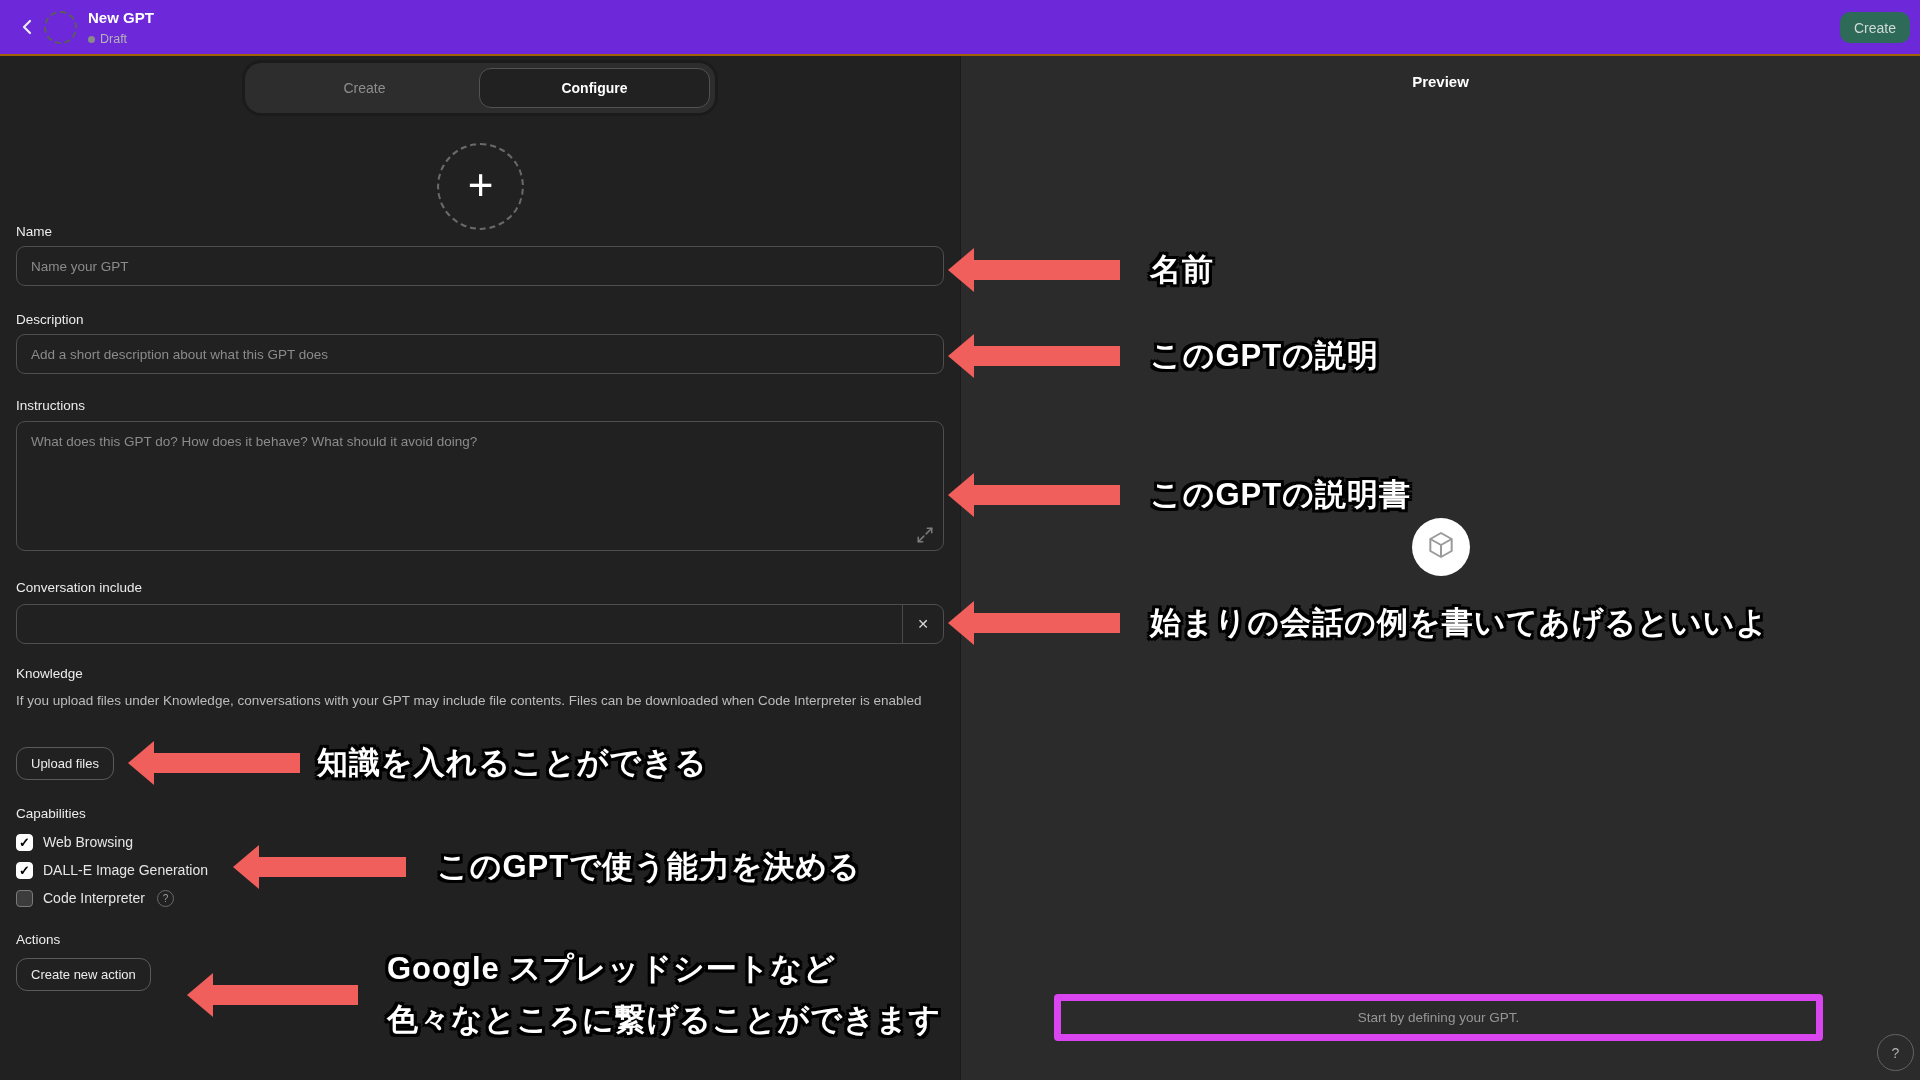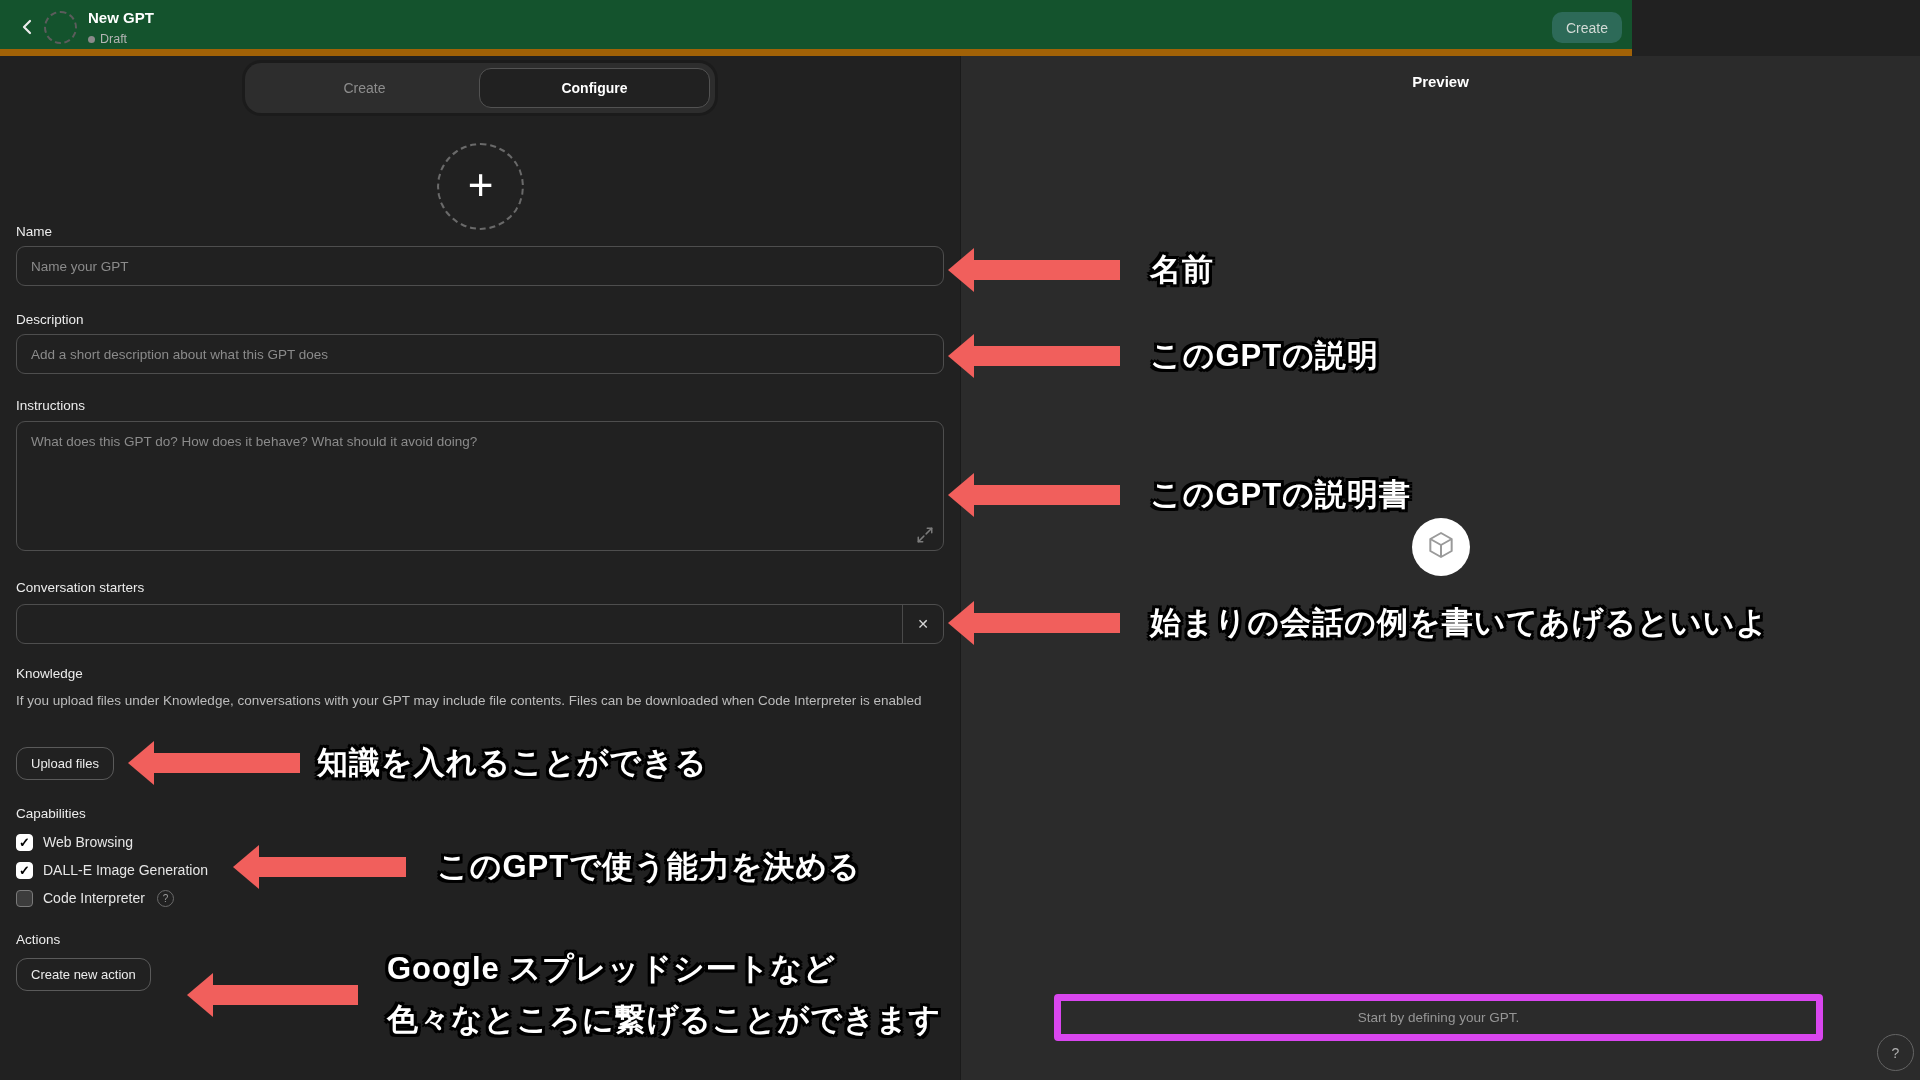--- a/index.html
+++ b/index.html
@@ -1,21 +1,21 @@
 <!DOCTYPE html>
 <html><head>
 <meta charset="utf-8">
 <style>
   * { margin:0; padding:0; box-sizing:border-box; }
   html,body { background:#000; }
   body { font-family:"Liberation Sans", sans-serif; }
   .screen { position:relative; width:1920px; height:1080px; overflow:hidden; background:#212121; }
 
   
-  .topbar { position:absolute; left:0; top:0; width:1632px; height:56px; background:#14532d; border-bottom:7px solid #a16207; z-index:3; }
+  .topbar { position:absolute; left:0; top:0; width:1920px; height:56px; background:#6d28d9; border-bottom:2px solid #a16207; z-index:3; }
   .back-btn { position:absolute; left:14px; top:14px; width:28px; height:28px; display:flex; align-items:center; justify-content:center; cursor:pointer; background:none; border:none; }
   .back-btn svg { stroke:#ececec; }
   .tb-avatar { position:absolute; left:44px; top:11px; width:33px; height:33px; border:2px dashed #5c5c5c; border-radius:50%; }
   .tb-titleblock { position:absolute; left:88px; top:8px; }
   .tb-title { color:#ffffff; font-size:15px; font-weight:700; line-height:19px; }
   .tb-status { display:flex; align-items:center; gap:5px; margin-top:5px; }
   .tb-dot { width:7px; height:7px; border-radius:50%; background:#8a8a8a; }
   .tb-draft { color:#b4b4b4; font-size:12.5px; }
   .create-btn { position:absolute; right:10px; top:12px; height:31px; padding:0 14px; background:#2d6a58; border:none; border-radius:10px; color:#d3dad6; font-size:14px; cursor:pointer; }
 
@@ -114,21 +114,21 @@
     <textarea class="ftextarea" placeholder="What does this GPT do? How does it behave? What should it avoid doing?" style=""></textarea>
     <span class="expand-ic">
       <svg width="18" height="18" viewBox="0 0 16 16" fill="none" stroke="#9a9a9a" stroke-width="1.3" stroke-linecap="round" stroke-linejoin="round">
         <polyline points="10,2 14,2 14,6"></polyline>
           <line x1="14" y1="2" x2="9" y2="7"></line>
         <polyline points="6,14 2,14 2,10"></polyline>
           <line x1="2" y1="14" x2="7" y2="9"></line>
       </svg>
     </span>
 
-    <div class="flabel" style="top:524px;">Conversation starters</div>
+    <div class="flabel" style="top:524px;">Conversation include</div>
     <div class="conv-wrap">
       <input class="conv-input" value="" style="">
       <div class="conv-div"></div>
       <button class="conv-clear">
         <span>✕</span>
       </button>
     </div>
 
     <div class="flabel" style="top:610px;">Knowledge</div>
     <p class="kn-desc">If you upload files under Knowledge, conversations with your GPT may include file contents. Files can be downloaded when Code Interpreter is enabled</p>

